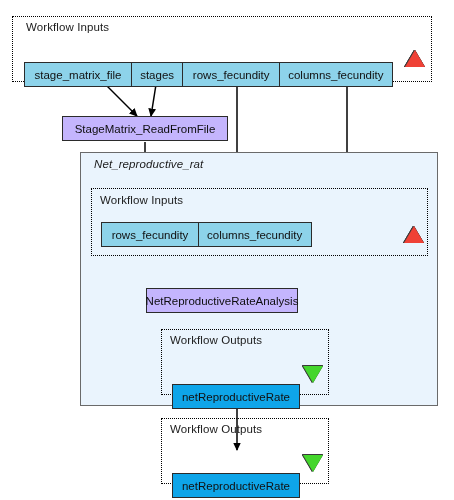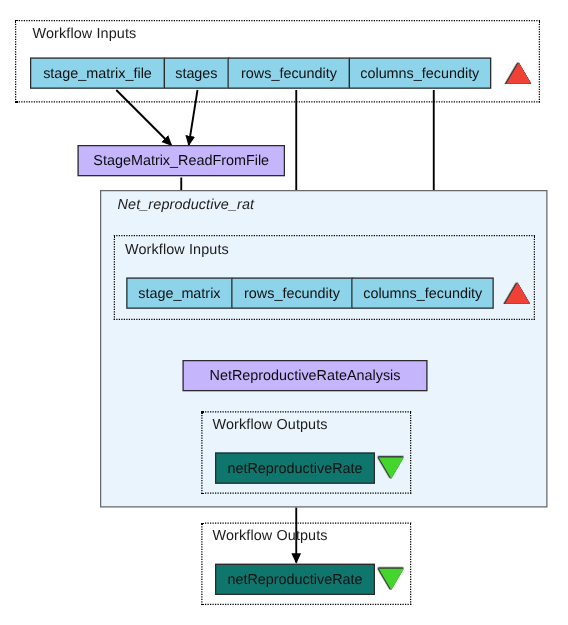--- a/index.html
+++ b/index.html
@@ -78,29 +78,30 @@
     justify-content: center;
     font-size: 11.5px;
     color: #0d0d0d;
     height: 25px;
     white-space: nowrap;
   }
 
   .outport {
     position: absolute;
     box-sizing: border-box;
-    background: #0f766e;
+    background: #0ea5e9;
     border: 1.4px solid #2b2b2b;
     display: flex;
     align-items: center;
     justify-content: center;
     font-size: 11.5px;
     color: #111111;
     height: 25px;
     white-space: nowrap;
+    margin-top: 22px;
   }
 
   
   .tri {
     position: absolute;
     width: 0;
     height: 0;
   }
   .tri-up {
     border-left: 10px solid transparent;
@@ -144,44 +145,43 @@
     <path d="M305,248 L258,287" stroke="#000000" stroke-width="1.5" fill="none" marker-end="url(#ah)"></path>
 
     <path d="M237,313 L237,361" stroke="#000000" stroke-width="1.5" fill="none" marker-end="url(#ah)"></path>
 
     <path d="M237,388 L237,450" stroke="#000000" stroke-width="1.5" fill="none" marker-end="url(#ah)"></path>
   </svg>
 
   <div class="dashed-box" style="left:12px; top:16px; width:420px; height:66px;"></div>
   <div class="box-title" style="left:26px; top:21px;">Workflow Inputs</div>
 
-  <div class="node-row" style="left:24px; top:46px;border-radius:12px;">
+  <div class="node-row" style="left:24px; top:62px;border-radius:12px;">
     <div class="port" style="width:108px;">stage_matrix_file</div>
     <div class="port" style="width:53px;">stages</div>
     <div class="port" style="width:98px;">rows_fecundity</div>
     <div class="port" style="width:114px;">columns_fecundity</div>
   </div>
   <div class="tri tri-up" style="left:405px; top:50px;"></div>
 
   <div class="proc" style="left:62px; top:116px; width:166px;">StageMatrix_ReadFromFile</div>
 
   <div class="solid-box" style="left:80px; top:152px; width:358px; height:254px;"></div>
   <div class="box-title" style="left:94px; top:158px;font-style:italic;">Net_reproductive_rat</div>
 
   <div class="dashed-box" style="left:91px; top:188px; width:337px; height:68px;"></div>
   <div class="box-title" style="left:100px; top:194px;">Workflow Inputs</div>
 
   <div class="node-row" style="left:101px; top:222px;">
-    <div class="port" style="width:85px;">stage_matrix</div>
     <div class="port" style="width:98px;">rows_fecundity</div>
     <div class="port" style="width:114px;">columns_fecundity</div>
   </div>
   <div class="tri tri-up" style="left:404px; top:226px;"></div>
 
-  <div class="proc" style="left:146px; top:288px; width:196px;">NetReproductiveRateAnalysis</div>
+  <div class="proc" style="left:146px; top:288px; width:152px;">NetReproductiveRateAnalysis</div>
 
   <div class="dashed-box" style="left:161px; top:329px; width:168px; height:66px;"></div>
   <div class="box-title" style="left:170px; top:334px;">Workflow Outputs</div>
   <div class="outport" style="left:172px; top:362px; width:128px;">netReproductiveRate</div>
   <div class="tri tri-down" style="left:303px; top:366px;"></div>
 
   <div class="dashed-box" style="left:161px; top:418px; width:168px; height:66px;"></div>
   <div class="box-title" style="left:170px; top:423px;">Workflow Outputs</div>
   <div class="outport" style="left:172px; top:451px; width:128px;">netReproductiveRate</div>
   <div class="tri tri-down" style="left:303px; top:455px;"></div>

